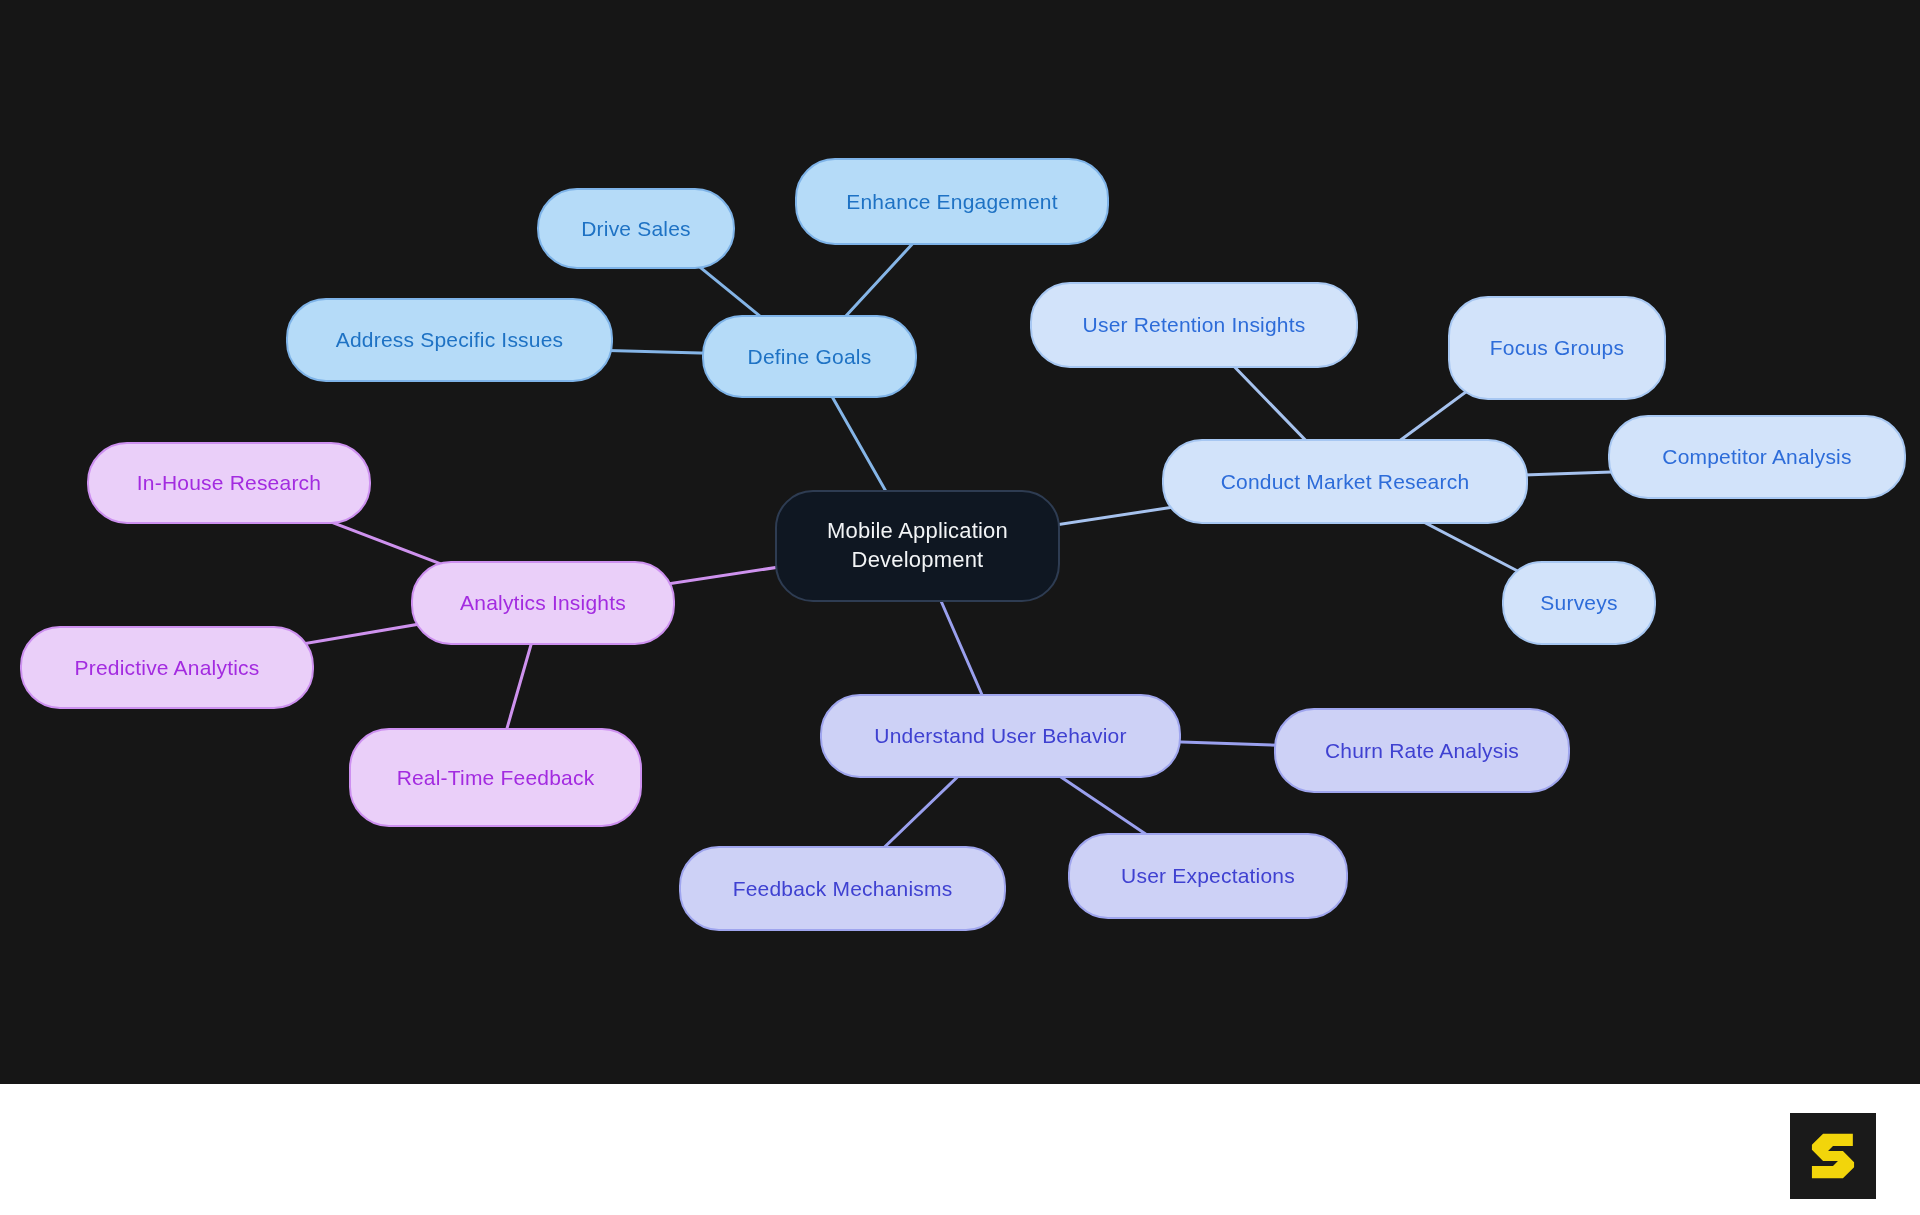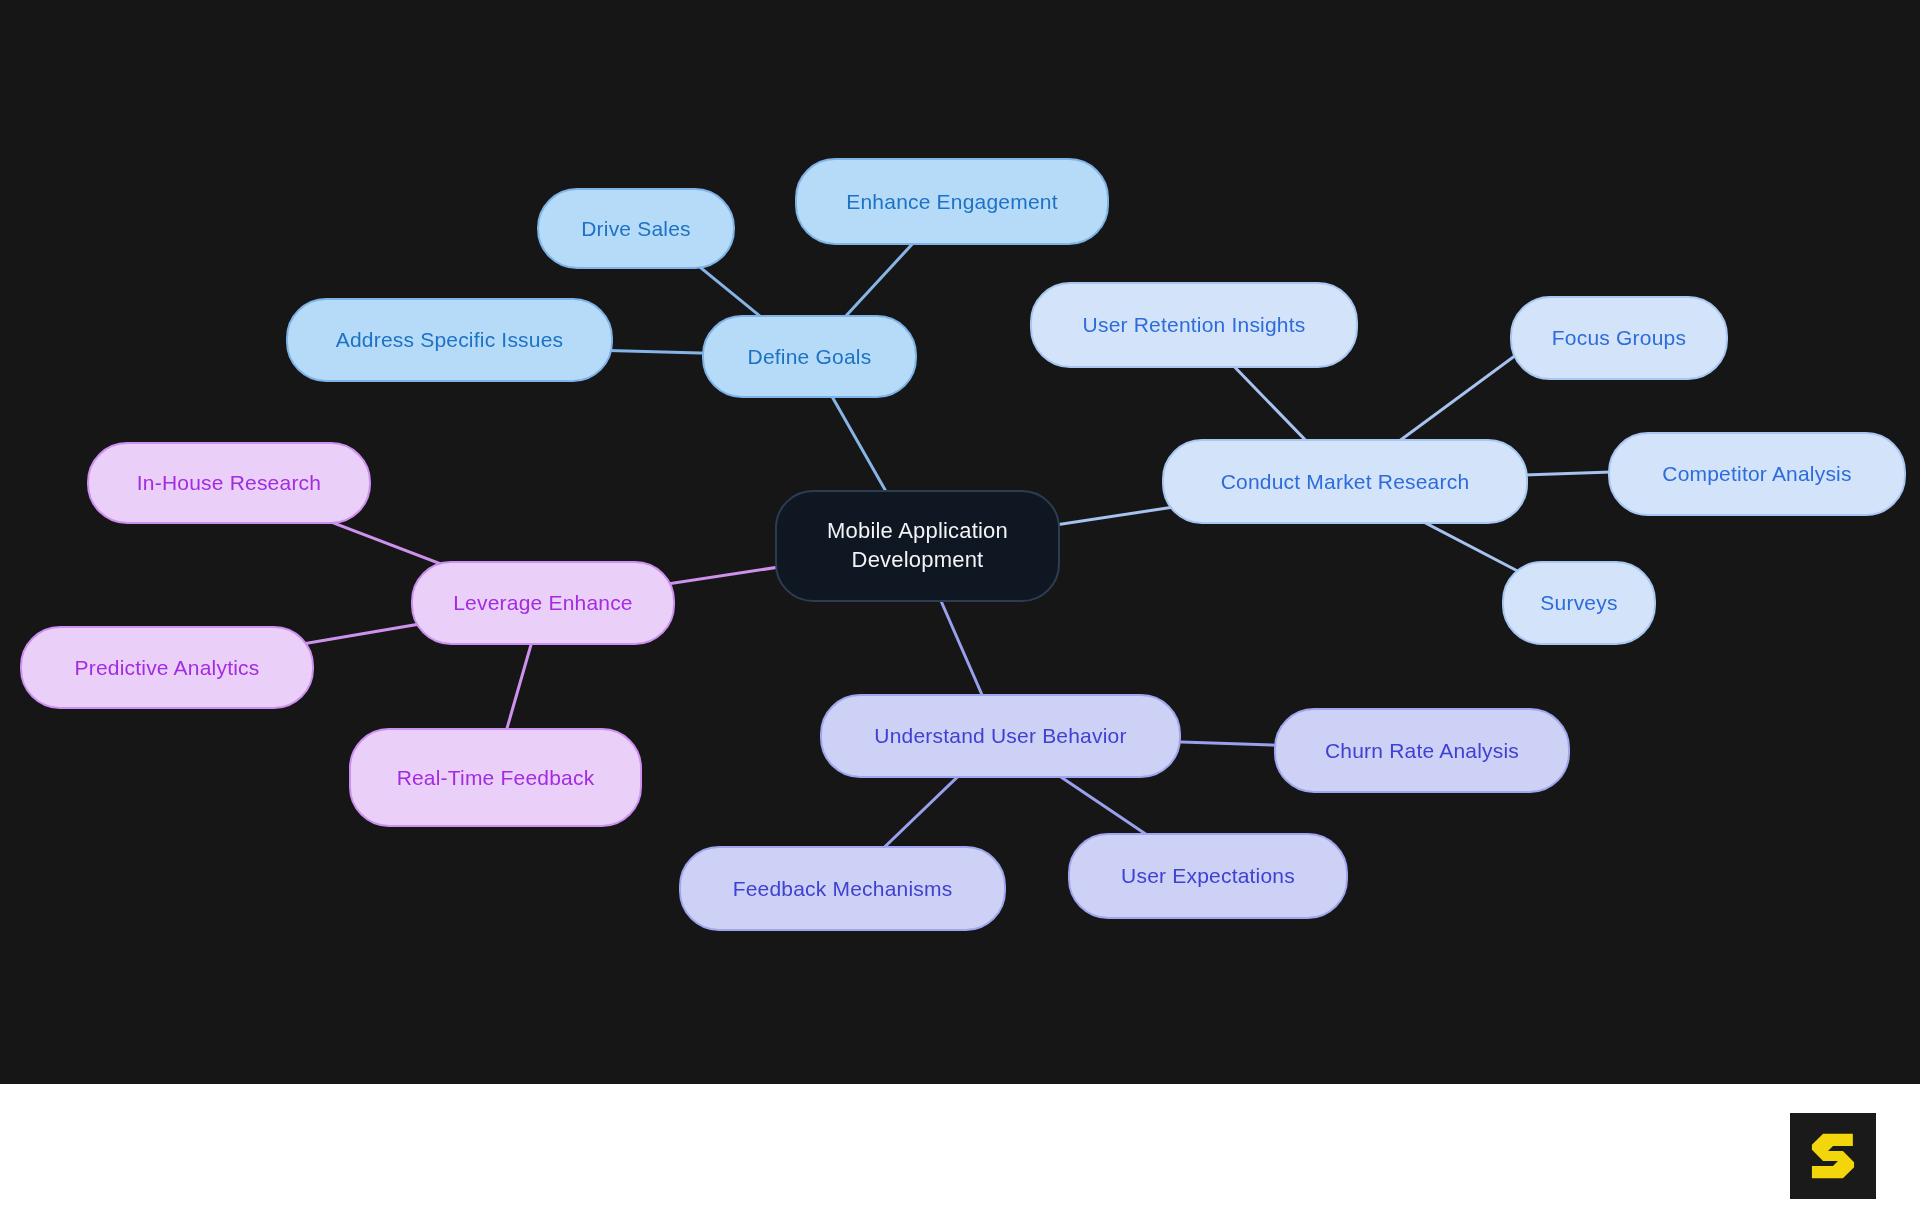--- a/index.html
+++ b/index.html
@@ -128,27 +128,27 @@
     <line class="behavior" x1="1000" y1="736" x2="1208" y2="876"></line>
     <line class="behavior" x1="1000" y1="736" x2="842" y2="888"></line>
   </svg>
 
   <div class="node branch-goals" style="left:537px;  top:188px; width:198px; height:81px;">Drive Sales</div>
   <div class="node branch-goals" style="left:795px;  top:158px; width:314px; height:87px;">Enhance Engagement</div>
   <div class="node branch-goals" style="left:286px;  top:298px; width:327px; height:84px;">Address Specific Issues</div>
   <div class="node branch-goals" style="left:702px;  top:315px; width:215px; height:83px;">Define Goals</div>
 
   <div class="node branch-market" style="left:1030px; top:282px; width:328px; height:86px;">User Retention Insights</div>
-  <div class="node branch-market" style="left:1510px; top:296px; width:218px; height:84px;">Focus Groups</div>
+  <div class="node branch-market" style="left:1448px; top:296px; width:218px; height:104px;">Focus Groups</div>
   <div class="node branch-market" style="left:1162px; top:439px; width:366px; height:85px;">Conduct Market Research</div>
-  <div class="node branch-market" style="left:1608px; top:432px; width:298px; height:84px;">Competitor Analysis</div>
+  <div class="node branch-market" style="left:1608px; top:415px; width:298px; height:84px;">Competitor Analysis</div>
   <div class="node branch-market" style="left:1502px; top:561px; width:154px; height:84px;">Surveys</div>
 
   <div class="node branch-insights" style="left:87px;  top:442px; width:284px; height:82px;">In-House Research</div>
-  <div class="node branch-insights" style="left:411px; top:561px; width:264px; height:84px;">Leverage Enhance</div>
+  <div class="node branch-insights" style="left:411px; top:561px; width:264px; height:84px;">Analytics Insights</div>
   <div class="node branch-insights" style="left:20px;  top:626px; width:294px; height:83px;">Predictive Analytics</div>
   <div class="node branch-insights" style="left:349px; top:728px; width:293px; height:99px;">Real-Time Feedback</div>
 
   <div class="node branch-behavior" style="left:820px;  top:694px; width:361px; height:84px;">Understand User Behavior</div>
   <div class="node branch-behavior" style="left:1274px; top:708px; width:296px; height:85px;">Churn Rate Analysis</div>
   <div class="node branch-behavior" style="left:1068px; top:833px; width:280px; height:86px;">User Expectations</div>
   <div class="node branch-behavior" style="left:679px;  top:846px; width:327px; height:85px;">Feedback Mechanisms</div>
 
   <div class="node center-node" style="left:775px; top:490px; width:285px; height:112px;">Mobile Application Development</div>
 

